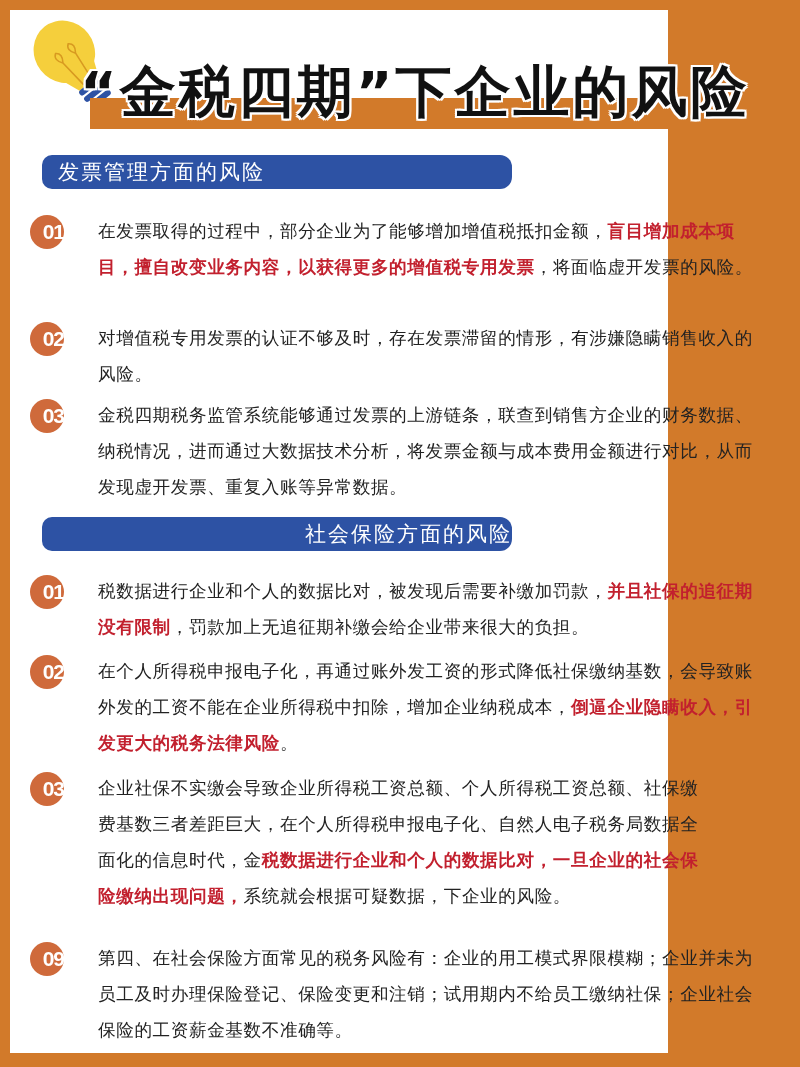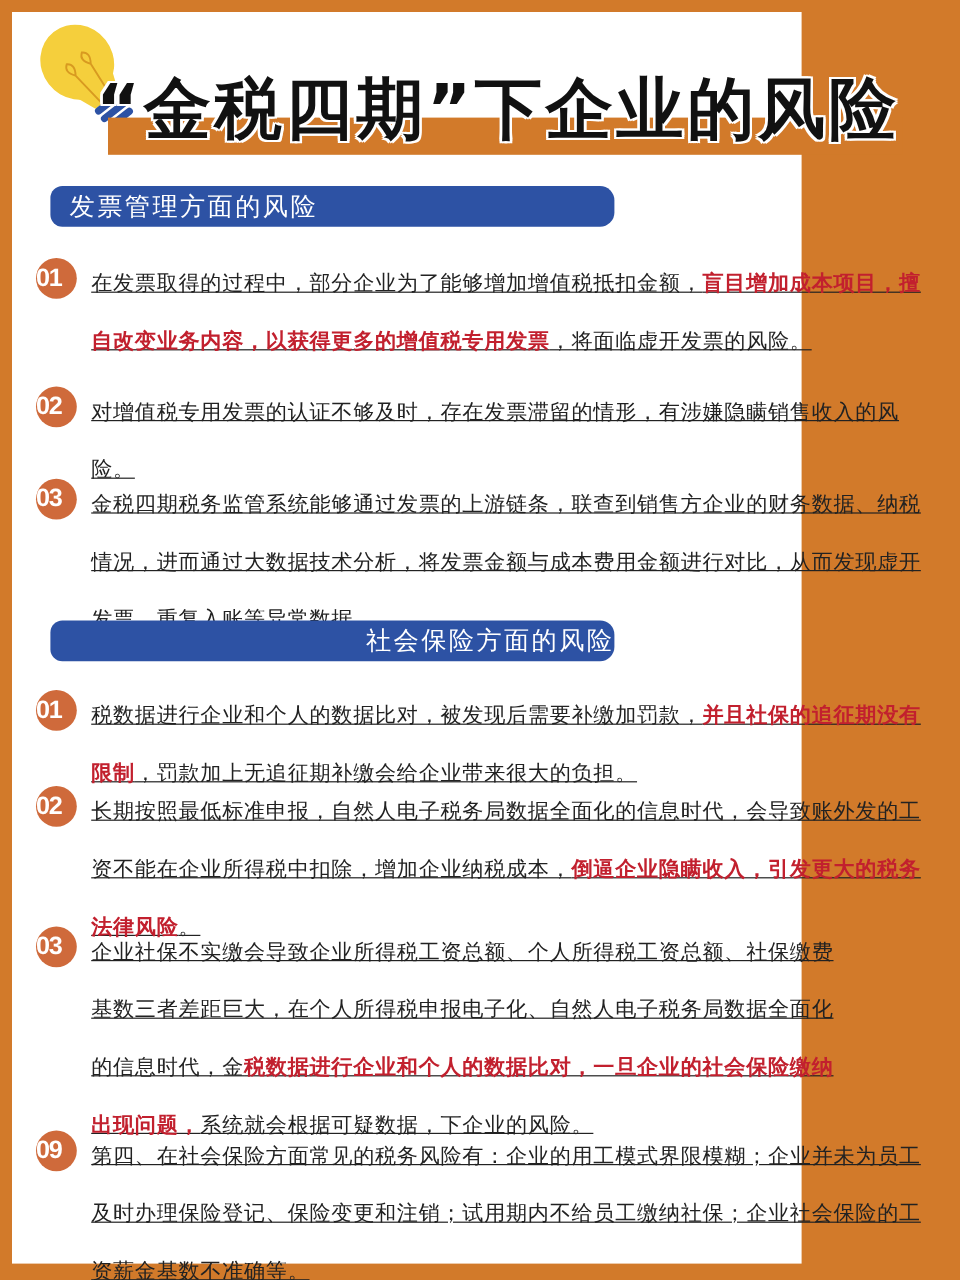--- a/index.html
+++ b/index.html
@@ -27,26 +27,26 @@
   .section-header {
     position: absolute; left: 32px; width: 470px; height: 34px;
     background: #2d52a4; border-radius: 10px 12px 12px 10px;
     color: #fff; font-weight: normal; font-size: 21px; line-height: 34px;
     padding-left: 16px; box-sizing: border-box; letter-spacing: 2px;
   }
   .item { position: absolute; left: 20px; width: 740px; }
   .badge {
     position: absolute; left: 0; top: 2px; width: 34px; height: 34px;
     border-radius: 50%; background: #cf6a3b; color: #fff;
-    font-weight: bold; font-size: 21px; line-height: 34px; text-align: left;
+    font-weight: bold; font-size: 21px; line-height: 34px; text-align: right;
     font-family: "Liberation Sans", sans-serif; letter-spacing: -1px;
   }
   .text {
-    position: absolute; left: 46px; right: 0; top: 0;
-    font-size: 17.6px; line-height: 48px; color: #222; letter-spacing: 0.6px; text-decoration: underline;
+    position: absolute; left: 68px; right: 0; top: 0;
+    font-size: 17.6px; line-height: 36px; color: #222; letter-spacing: 0.6px;
   }
   .hl { color: #c2202e; font-weight: bold; }
 </style>
 </head>
 <body>
 
 <div class="frame">
 
   <svg class="bulb" viewBox="0 0 110 100">
     <g transform="rotate(-38 55 50)">
@@ -81,21 +81,21 @@
 
   <div class="section-header" style="top:507px;text-align:right;">社会保险方面的风险</div>
 
   <div class="item" style="top:563px;">
     <div class="badge">01</div>
     <div class="text"><span>税数据进行企业和个人的数据比对，被发现后需要补缴加罚款，</span><span class="hl">并且社保的追征期没有限制</span><span>，罚款加上无追征期补缴会给企业带来很大的负担。</span></div>
   </div>
 
   <div class="item" style="top:643px;">
     <div class="badge">02</div>
-    <div class="text"><span>长期按照最低标准申报，自然人电子税务局数据全面化的信息时代，会导致账外发的工资不能在企业所得税中扣除，增加企业纳税成本，</span><span class="hl">倒逼企业隐瞒收入，引发更大的税务法律风险</span><span>。</span></div>
+    <div class="text"><span>在个人所得税申报电子化，再通过账外发工资的形式降低社保缴纳基数，会导致账外发的工资不能在企业所得税中扣除，增加企业纳税成本，</span><span class="hl">倒逼企业隐瞒收入，引发更大的税务法律风险</span><span>。</span></div>
   </div>
 
   <div class="item" style="top:760px;">
     <div class="badge">03</div>
     <div class="text" style="right:60px;"><span>企业社保不实缴会导致企业所得税工资总额、个人所得税工资总额、社保缴费基数三者差距巨大，在个人所得税申报电子化、自然人电子税务局数据全面化的信息时代，金</span><span class="hl">税数据进行企业和个人的数据比对，一旦企业的社会保险缴纳出现问题，</span><span>系统就会根据可疑数据，下企业的风险。</span></div>
   </div>
 
   <div class="item" style="top:930px;">
     <div class="badge">09</div>
     <div class="text">第四、在社会保险方面常见的税务风险有：企业的用工模式界限模糊；企业并未为员工及时办理保险登记、保险变更和注销；试用期内不给员工缴纳社保；企业社会保险的工资薪金基数不准确等。</div>

